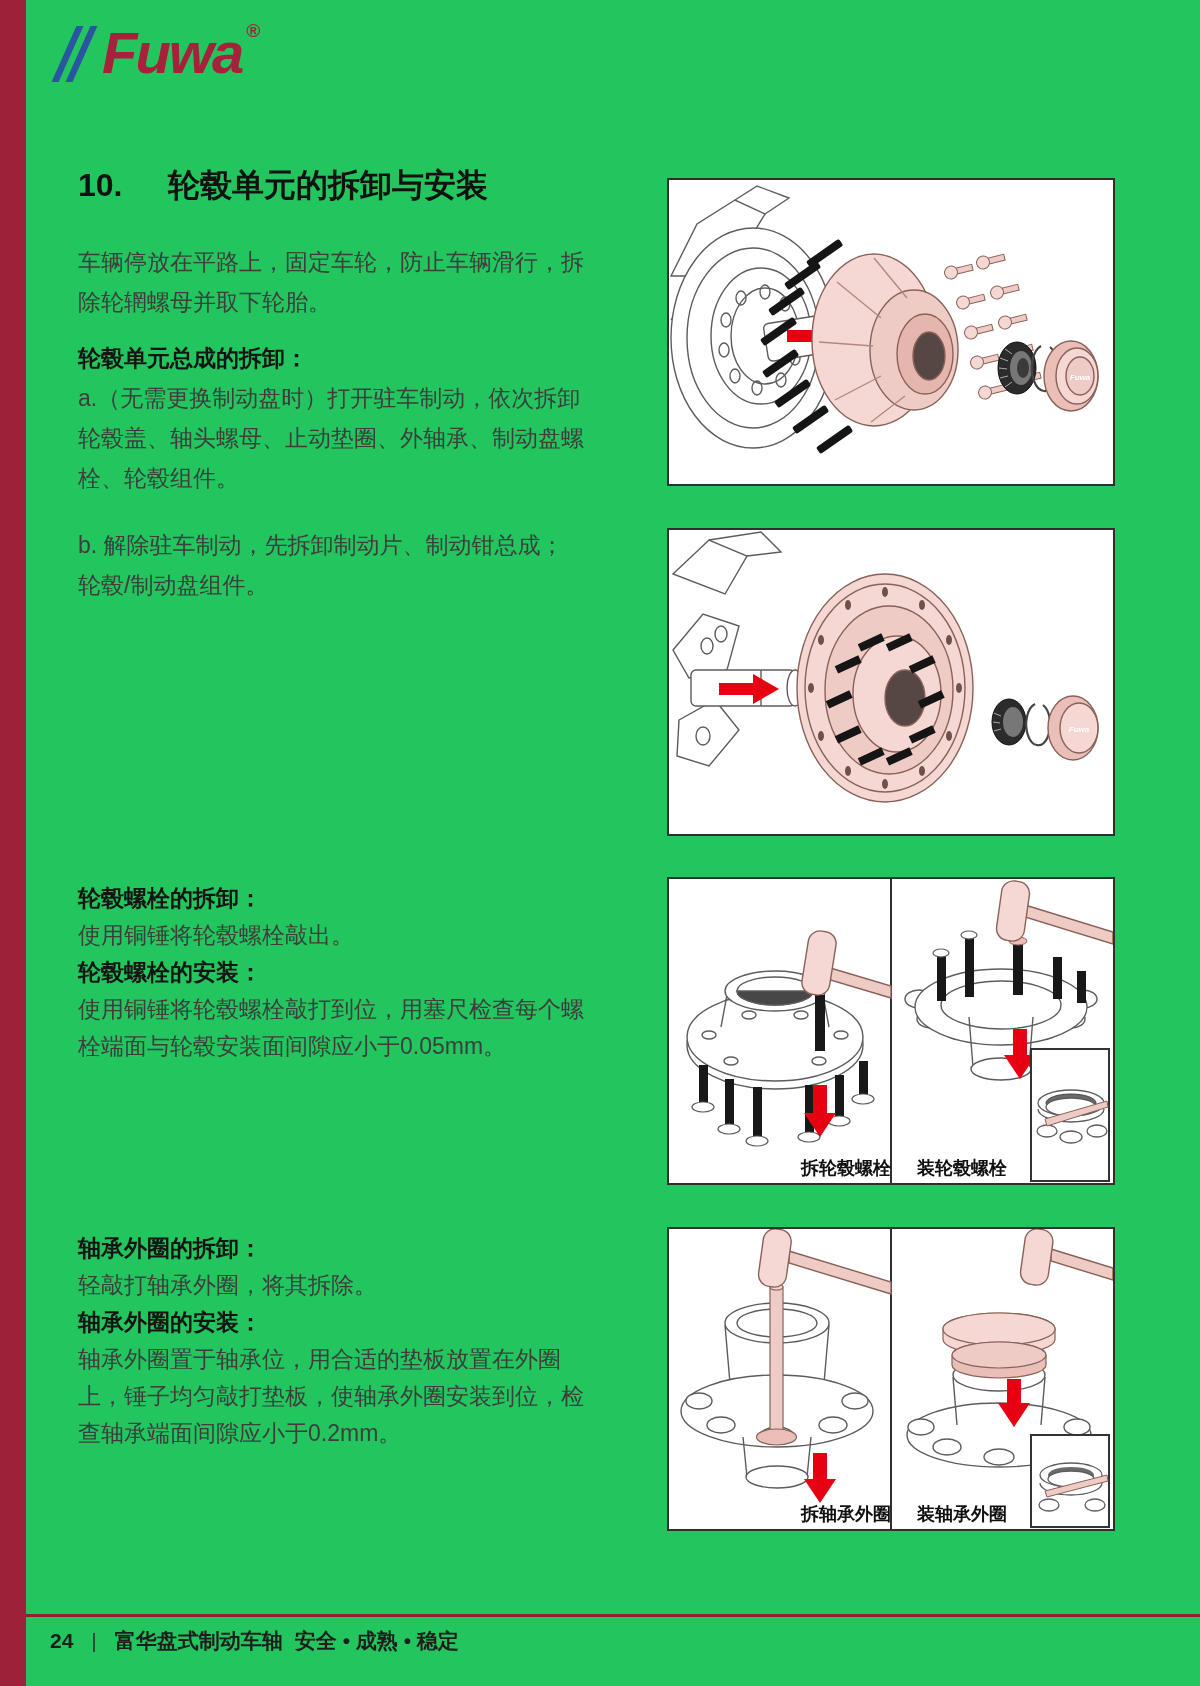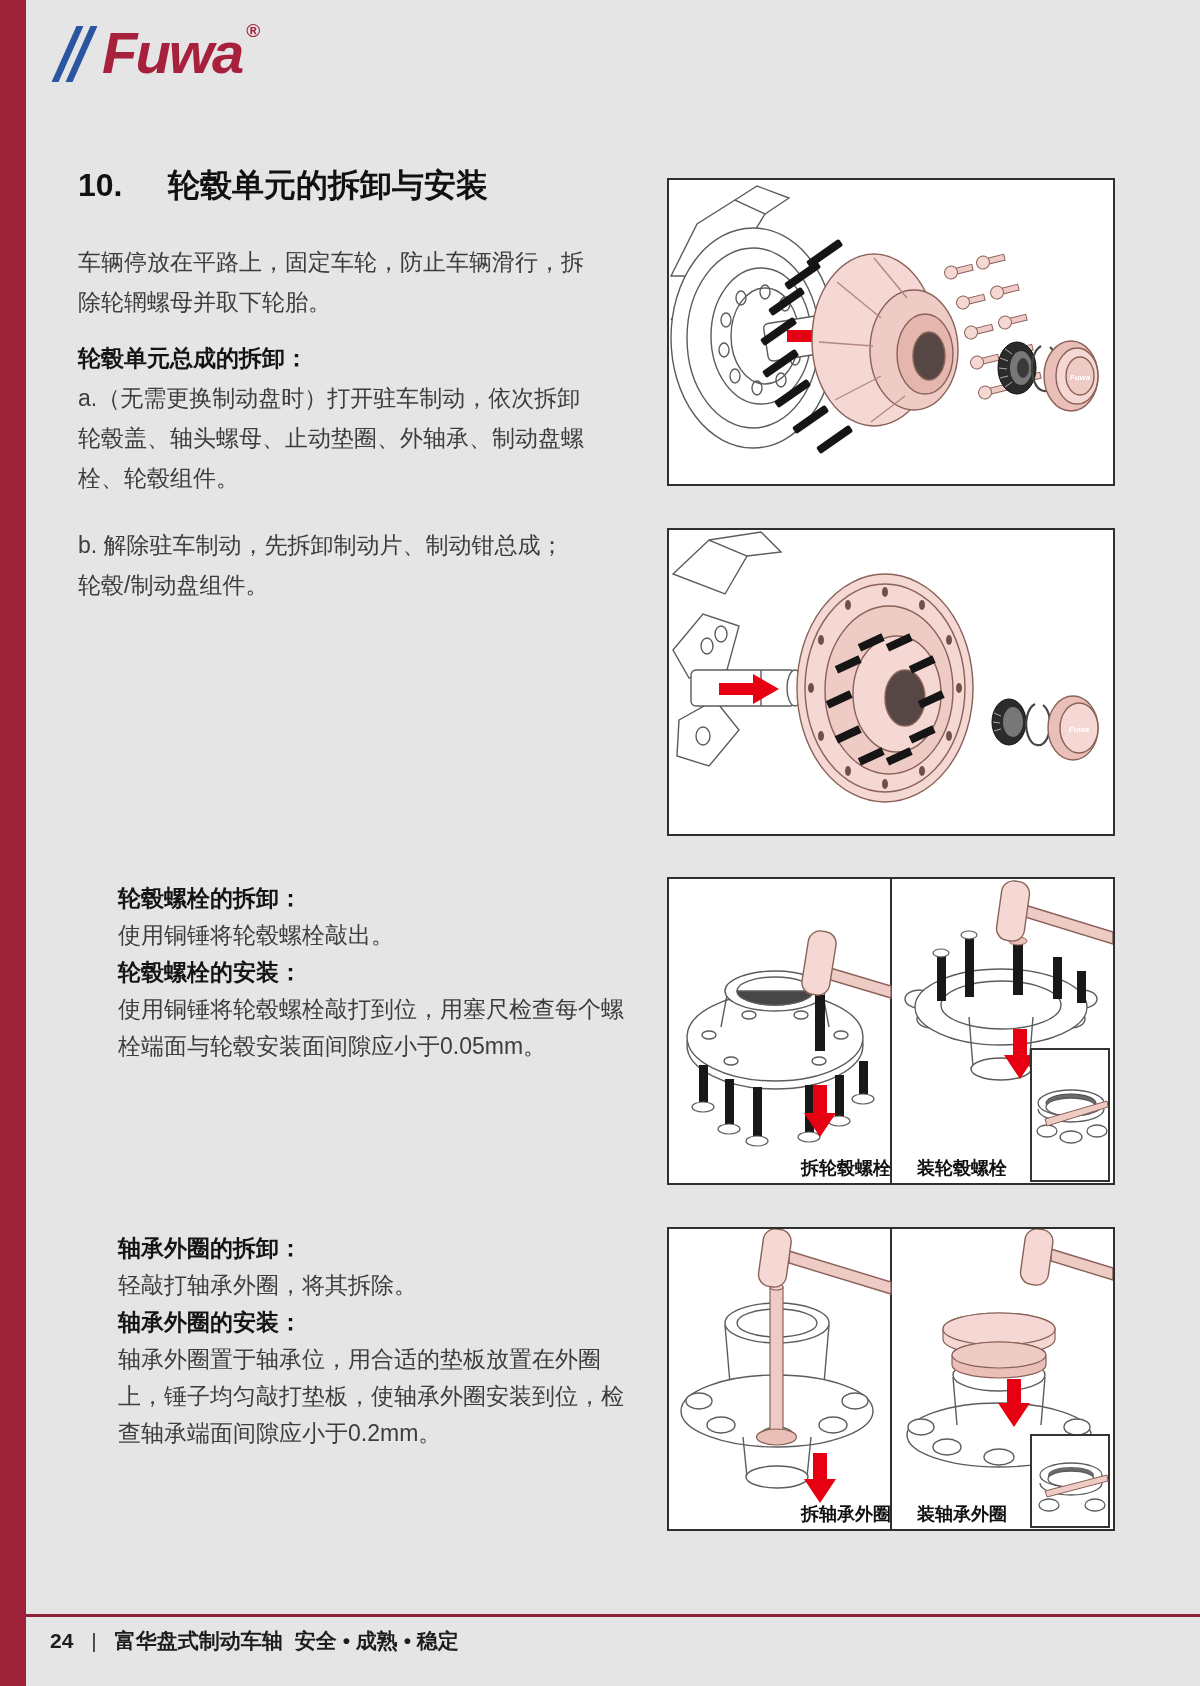--- a/index.html
+++ b/index.html
@@ -1,32 +1,32 @@
 <!DOCTYPE html>
 <html><head>
 <meta charset="utf-8">
 <style>
   html,body{margin:0;padding:0;background:#ffffff;}
-  .page{position:relative;width:1200px;height:1686px;background:#e5e5e5;overflow:hidden;
+  .page{position:relative;width:1200px;height:1686px;background:#22c55e;overflow:hidden;
         font-family:"Liberation Sans","DejaVu Sans",sans-serif;}
   .stripe{position:absolute;left:0;top:0;width:26px;height:1686px;background:#9D2139;}
   
   .logo{position:absolute;left:64px;top:24px;display:flex;align-items:flex-end;}
   .slashes{display:flex;align-items:flex-end;margin-right:10px;height:58px;}
   .slashes i{display:block;width:7px;height:56px;background:#2A55A0;transform:skewX(-24deg);margin-right:7px;}
   .logo-word{display:flex;align-items:flex-start;}
   .logo-text{font-size:58px;line-height:58px;font-style:italic;font-weight:700;color:#A8213C;letter-spacing:-2px;}
   .logo-reg{font-size:19px;color:#A8213C;position:relative;top:-4px;left:4px;font-weight:700;}
   
   .heading{position:absolute;left:78px;top:163px;display:flex;font-size:32px;line-height:44px;font-weight:700;color:#111;}
   .h-num{flex:0 0 90px;}
   
   .tb{position:absolute;left:78px;width:524px;font-size:23px;color:#3d3d3d;}
   .lh40{line-height:40px;}
-  .lh37{line-height:37px;margin-left:40px;}
+  .lh37{line-height:37px;}
   .ln{white-space:nowrap;}
   .bh{font-weight:700;color:#141414;}
   
   .fig{position:absolute;left:667px;width:448px;margin:0;background:#fff;border:2px solid #2f2f2f;box-sizing:border-box;}
   .fig svg{display:block;width:100%;height:100%;}
   .cap{position:absolute;bottom:3px;font-weight:700;font-size:18px;color:#111;}
   .cap-l{left:0;width:50%;text-align:right;}
   .cap-r{left:50%;width:32%;text-align:center;}
   
   .f-rule{position:absolute;left:26px;right:0;top:1614px;height:3px;background:#8E2038;}

